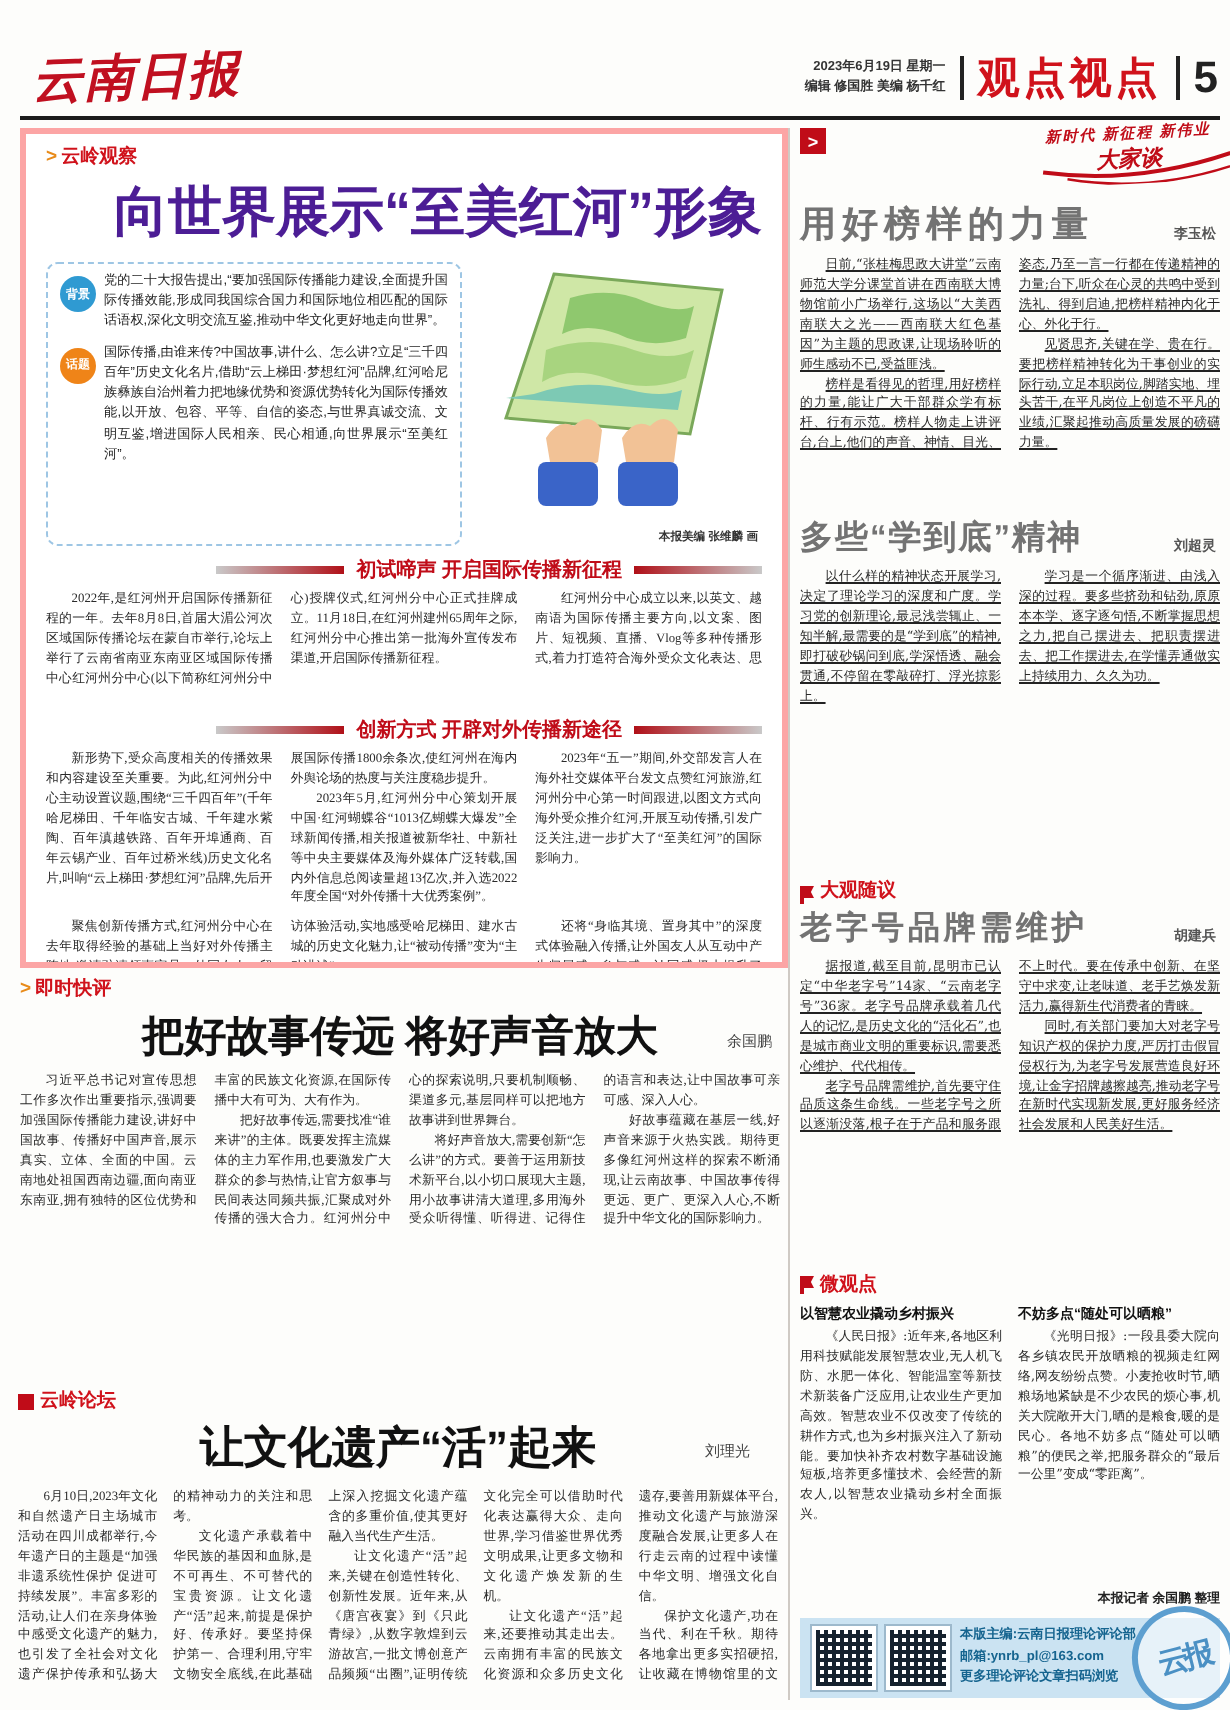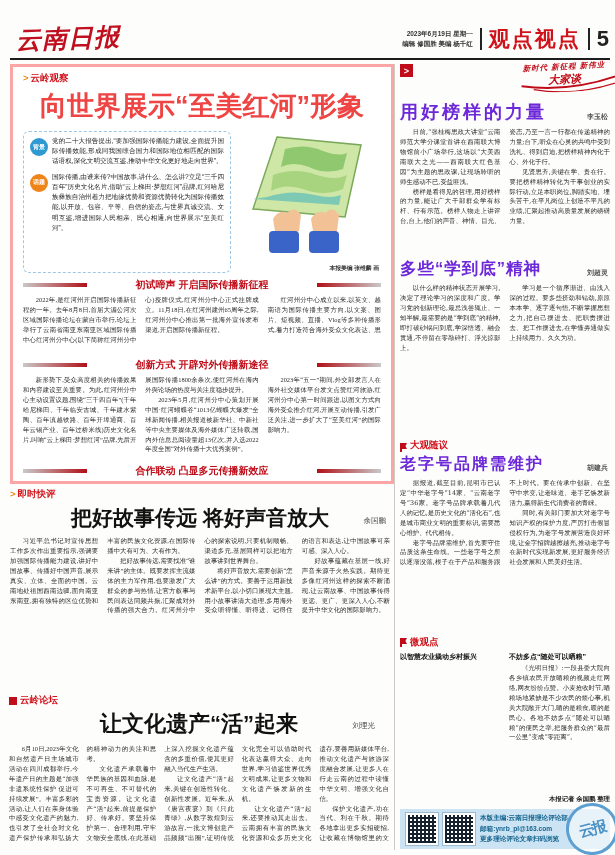--- a/index.html
+++ b/index.html
@@ -13,32 +13,32 @@
   .vsep{width:2px;height:22px;background:#222;}
   .secname{font-size:21px;font-weight:900;color:#d0121b;letter-spacing:2px;}
   .pageno{font-size:22px;font-weight:900;color:#222;}
   .rule{position:absolute;left:10px;right:5px;top:58px;height:2px;background:#1c1c1c;}
   .vdiv{position:absolute;left:394px;top:64px;width:1px;height:786px;background:#cfcac4;}
   
   .mainbox{position:absolute;left:10px;top:64px;width:358px;height:404px;border:3px solid #fca5a5;
            padding:5px 10px;overflow:hidden;background:#fff;}
   .collabel{font-size:9.5px;font-weight:bold;color:#d0121b;}
   .collabel .gt{color:#e88b1a;font-weight:900;margin-right:2px;}
-  .mainhead{text-align:center;font-size:27px;font-weight:900;letter-spacing:0px;color:#ef4444;margin:3px 0 7px 0;}
+  .mainhead{text-align:right;font-size:27px;font-weight:900;letter-spacing:0px;color:#4c1d95;margin:3px 0 7px 0;}
   .introrow{display:flex;gap:8px;height:142px;}
   .intro{width:208px;border:1px dashed #9ec6e4;border-radius:6px;padding:4px 6px;box-sizing:border-box;}
   .introitem{position:relative;padding-left:22px;margin-bottom:5px;}
   .badge{position:absolute;left:0;top:2px;width:18px;height:18px;border-radius:50%;
          color:#fff;font-size:6px;font-weight:bold;display:flex;align-items:center;justify-content:center;}
   .badge.blue{background:#2f9ad2;}
   .badge.orange{background:#ef8418;}
   .introtext{font-size:6.6px;line-height:1.55;text-align:justify;color:#1f1f1f;}
   .illus{position:relative;flex:1;}
   .illus-cap{position:absolute;right:2px;bottom:0;font-size:5.8px;font-weight:bold;color:#333;}
-  .subhead-row{display:flex;align-items:center;justify-content:space-between;gap:6px;margin:5px 0 3px 0;}
+  .subhead-row{display:flex;align-items:center;justify-content:flex-end;gap:6px;margin:5px 0 3px 0;}
   .bar{height:4px;width:64px;background:linear-gradient(90deg,#c9c9c9,#b01018);}
   .bar.rev{background:linear-gradient(90deg,#b01018,#c9c9c9);}
   .subhead{font-size:10px;font-weight:900;color:#c00c18;white-space:nowrap;}
   .cols3{columns:3;column-gap:9px;}
   .cols2{columns:2;column-gap:9px;}
   .cols4{columns:4;column-gap:9px;}
   .cols5{columns:5;column-gap:8px;}
   .bodytext p{margin:0;font-size:6.4px;line-height:1.55;text-align:justify;text-indent:2em;
               color:#2a2a2a;font-family:"Liberation Serif",serif;}
   .h1b{height:58px;overflow:hidden;}
@@ -58,25 +58,25 @@
   
   .rightcol{position:absolute;left:400px;top:62px;width:210px;}
   .banner{position:relative;height:36px;}
   .banner-arrow{position:absolute;left:0;top:2px;width:13px;height:13px;background:#c00c18;color:#fff;
                 font-size:9px;font-weight:900;display:flex;align-items:center;justify-content:center;}
   .stamp{position:absolute;right:4px;top:0;text-align:center;color:#c00c18;transform:rotate(-3deg);}
   .stamp .l1{font-size:7.5px;font-weight:900;font-style:italic;letter-spacing:1px;}
   .stamp .l2{font-size:11px;font-weight:900;font-style:italic;}
   .stamp svg{position:absolute;left:-8px;top:-4px;}
   .art-headrow{position:relative;margin-top:2px;}
-  .art-head{font-size:18px;font-weight:900;letter-spacing:3px;color:#6d28d9;}
+  .art-head{font-size:18px;font-weight:900;letter-spacing:3px;color:#737373;}
   .art-head.b{font-size:16.5px;letter-spacing:1px;}
   .art-head.c{font-size:16px;letter-spacing:2px;}
   .art-author{position:absolute;right:2px;bottom:2px;font-size:7px;color:#555;font-weight:bold;}
-  .serifbody{margin-top:4px;}
+  .serifbody{margin-top:4px;text-decoration:underline;}
   .serifbody p{font-family:"DejaVu Serif",serif;}
   .rb-a{height:122px;overflow:hidden;}
   .rb-b{height:148px;overflow:hidden;}
   .rb-c{height:150px;overflow:hidden;}
   .flagicon{position:relative;width:7px;height:9px;display:inline-block;}
   .flagicon::before{content:"";position:absolute;left:0;top:0;width:7px;height:6px;background:#c00c18;
                     clip-path:polygon(0 0,100% 0,78% 50%,100% 100%,0 100%);}
   .flagicon::after{content:"";position:absolute;left:0;top:0;width:1.5px;height:9px;background:#c00c18;}
   .wgd-items{display:flex;gap:8px;margin-top:3px;height:140px;overflow:hidden;}
   .wgd-col{flex:1;}
@@ -161,25 +161,20 @@
       <div class="bar"></div>
       <div class="subhead">创新方式 开辟对外传播新途径</div>
       <div class="bar rev"></div>
     </div>
     <div class="bodytext cols3 h2b">
         <p>新形势下,受众高度相关的传播效果和内容建设至关重要。为此,红河州分中心主动设置议题,围绕“三千四百年”(千年哈尼梯田、千年临安古城、千年建水紫陶、百年滇越铁路、百年开埠通商、百年云锡产业、百年过桥米线)历史文化名片,叫响“云上梯田·梦想红河”品牌,先后开展国际传播1800余条次,使红河州在海内外舆论场的热度与关注度稳步提升。</p>
         <p>2023年5月,红河州分中心策划开展中国·红河蝴蝶谷“1013亿蝴蝶大爆发”全球新闻传播,相关报道被新华社、中新社等中央主要媒体及海外媒体广泛转载,国内外信息总阅读量超13亿次,并入选2022年度全国“对外传播十大优秀案例”。</p>
         <p>2023年“五一”期间,外交部发言人在海外社交媒体平台发文点赞红河旅游,红河州分中心第一时间跟进,以图文方式向海外受众推介红河,开展互动传播,引发广泛关注,进一步扩大了“至美红河”的国际影响力。</p>
       </div>
 
-    <div class="subhead-row">
-      <div class="bar"></div>
-      <div class="subhead">合作联动 凸显多元传播新效应</div>
-      <div class="bar rev"></div>
-    </div>
     <div class="bodytext cols3 h3b">
         <p>聚焦创新传播方式,红河州分中心在去年取得经验的基础上当好对外传播主阵地,邀请驻滇领事官员、外国友人、留学生等走进红河,组织开展“行走红河”参访体验活动,实地感受哈尼梯田、建水古城的历史文化魅力,让“被动传播”变为“主动讲述”。</p>
         <p>还将“身临其境、置身其中”的深度式体验融入传播,让外国友人从互动中产生归属感、参与感、认同感,极大提升了传播效能和影响力。</p>
       </div>
 
   </div>
 
   <div class="qcband">
     <div class="collabel">
       <span class="gt">&gt;</span><span>即时快评</span>
@@ -260,20 +255,21 @@
         <p>同时,有关部门要加大对老字号知识产权的保护力度,严厉打击假冒侵权行为,为老字号发展营造良好环境,让金字招牌越擦越亮,推动老字号在新时代实现新发展,更好服务经济社会发展和人民美好生活。</p>
       </div>
 
     <div class="flaglab" style="margin-top:7px;">
       <span class="flagicon"></span>
         <span>微观点</span>
     </div>
     <div class="wgd-items">
       <div class="wgd-col">
         <div class="item-title">以智慧农业撬动乡村振兴</div>
+        <div class="item-text">《人民日报》:近年来,各地区利用科技赋能发展智慧农业,无人机飞防、水肥一体化、智能温室等新技术新装备广泛应用,让农业生产更加高效。智慧农业不仅改变了传统的耕作方式,也为乡村振兴注入了新动能。要加快补齐农村数字基础设施短板,培养更多懂技术、会经营的新农人,以智慧农业撬动乡村全面振兴。</div>
       </div>
       <div class="wgd-col">
         <div class="item-title">不妨多点“随处可以晒粮”</div>
         <div class="item-text">《光明日报》:一段县委大院向各乡镇农民开放晒粮的视频走红网络,网友纷纷点赞。小麦抢收时节,晒粮场地紧缺是不少农民的烦心事,机关大院敞开大门,晒的是粮食,暖的是民心。各地不妨多点“随处可以晒粮”的便民之举,把服务群众的“最后一公里”变成“零距离”。</div>
       </div>
     </div>
     <div class="wgd-byline">本报记者 余国鹏 整理</div>
 
     <div class="footerbox">
       <div class="qr"></div>

